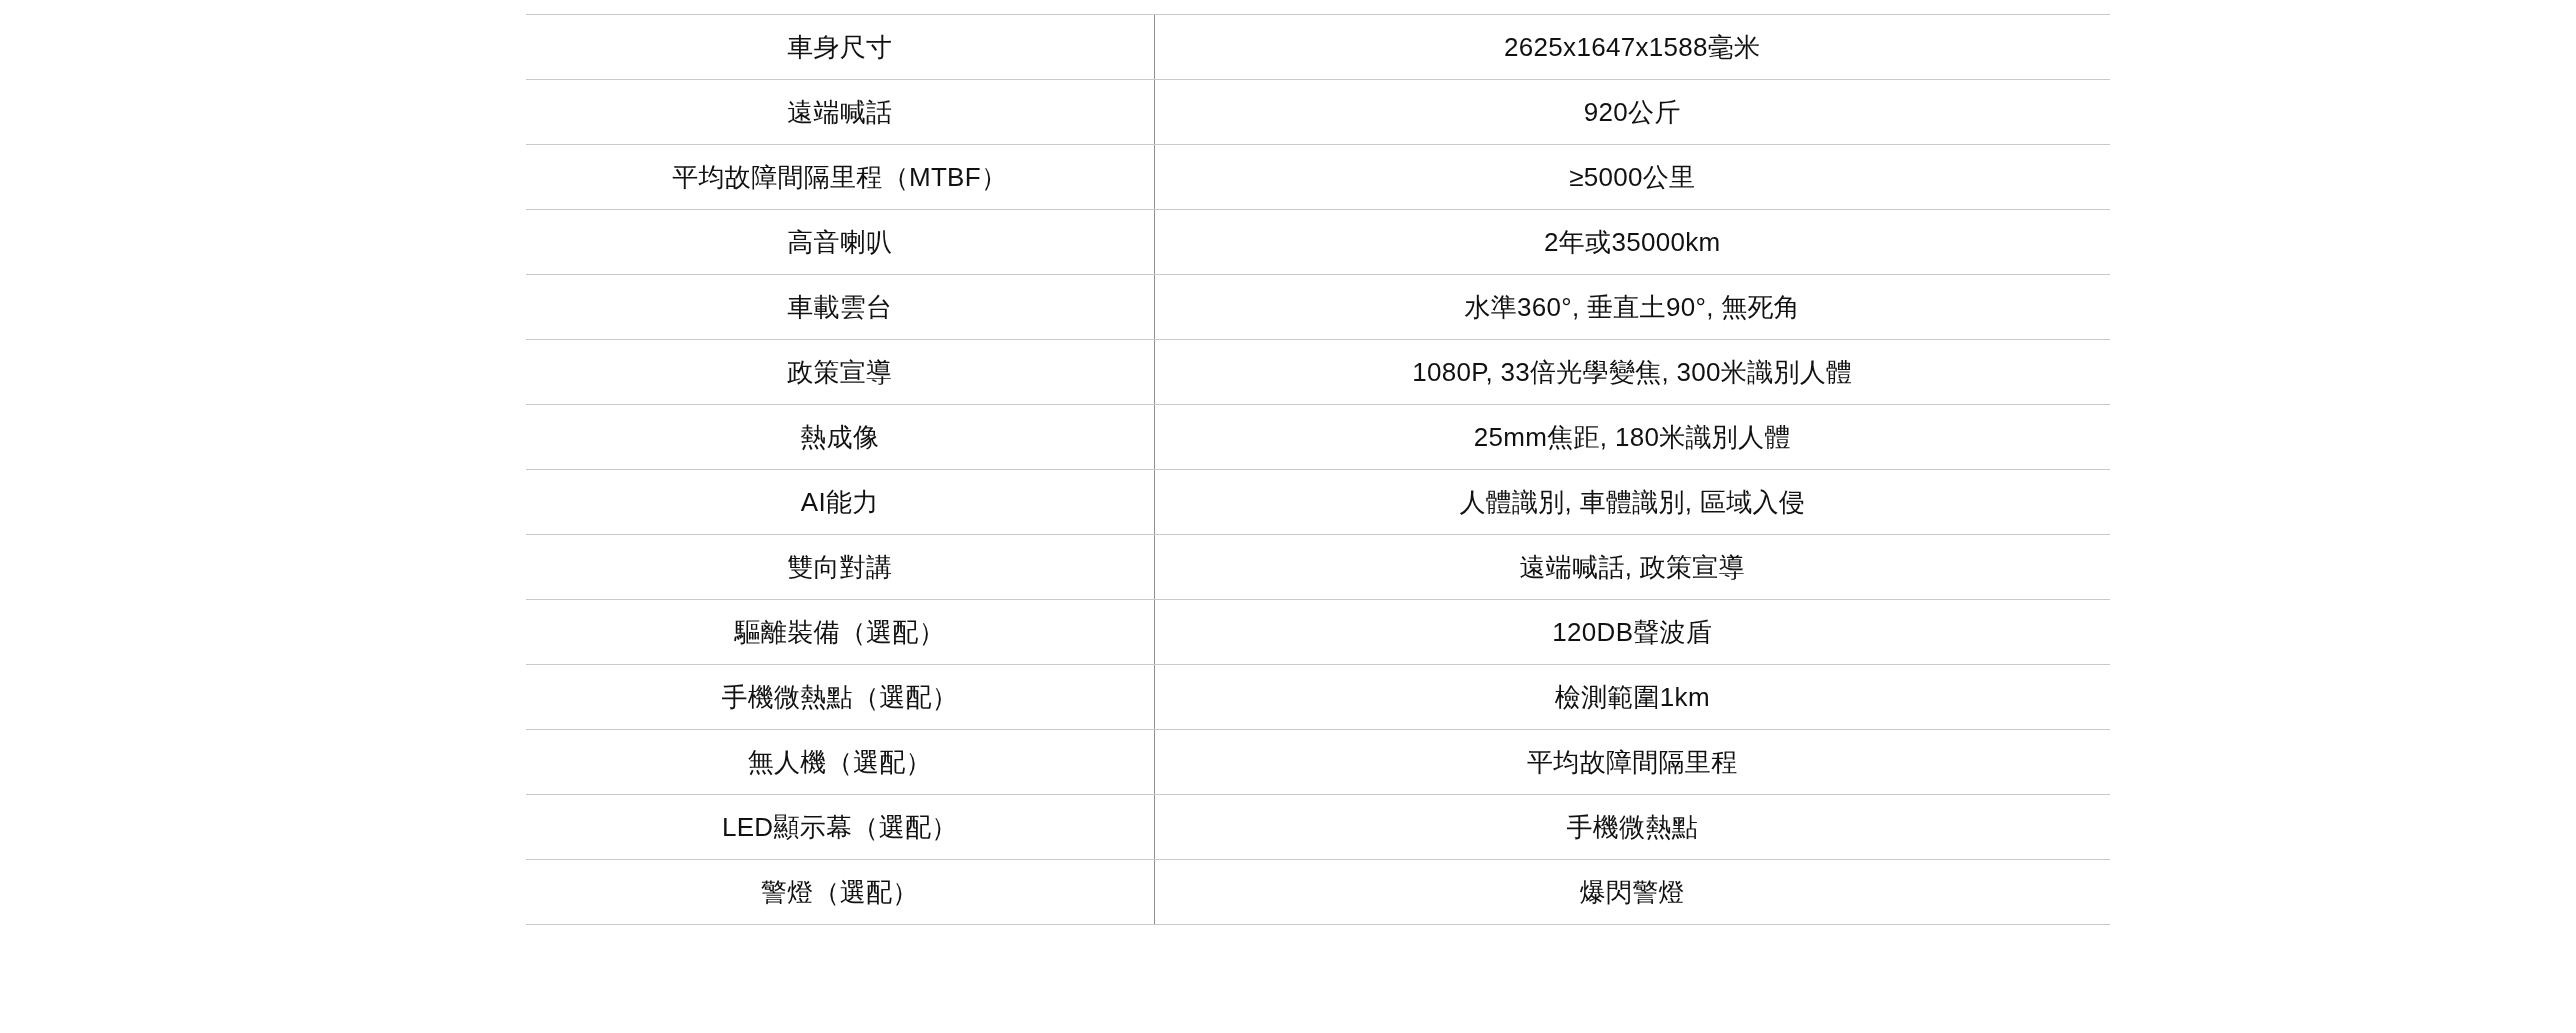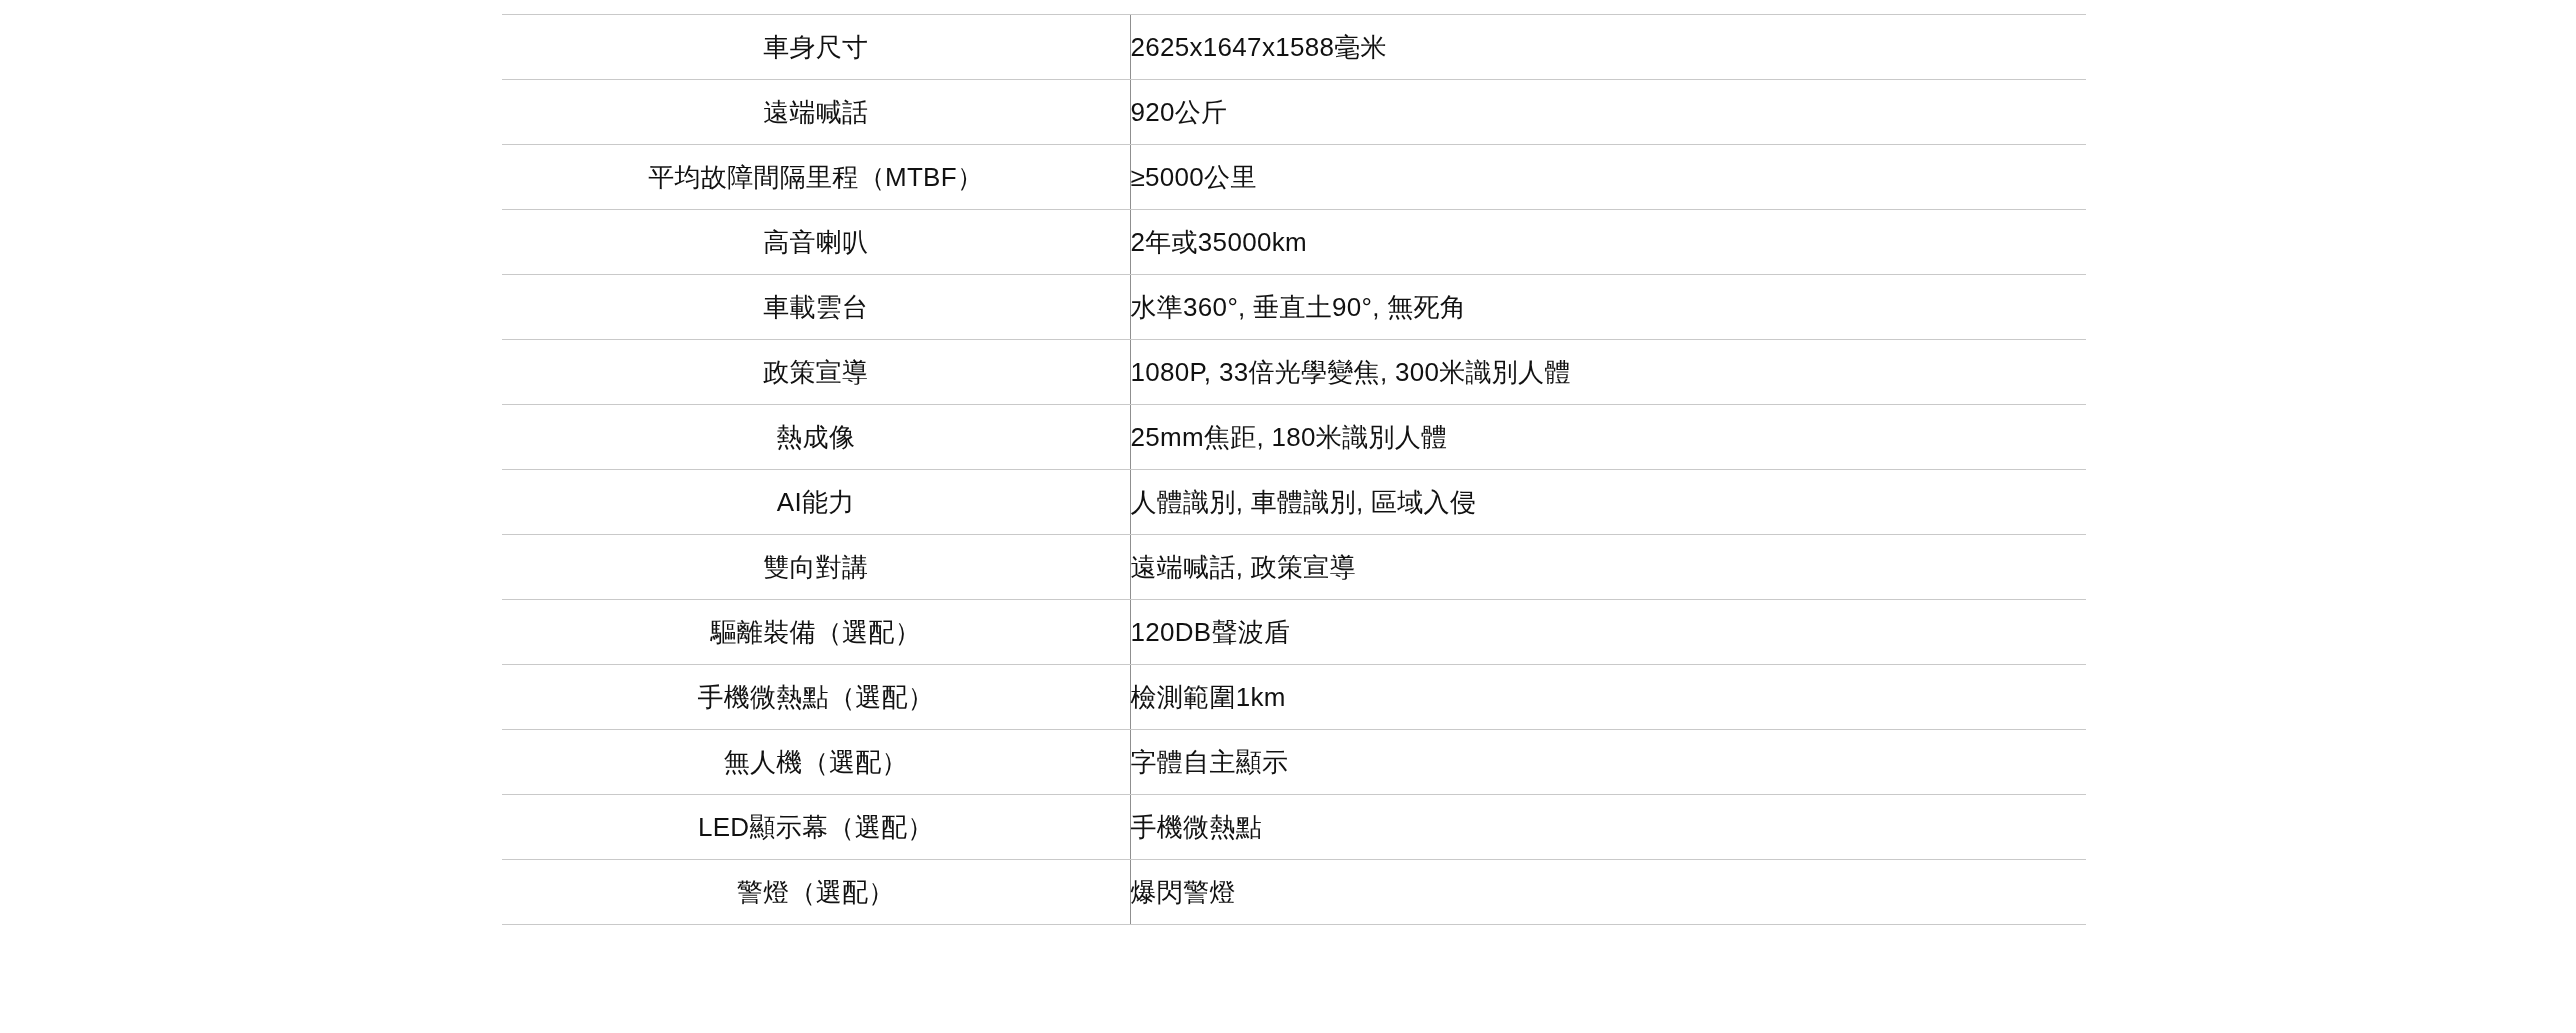--- a/index.html
+++ b/index.html
@@ -11,20 +11,21 @@
     width: 2576px;
     height: 1033px;
     font-family: "Liberation Sans", "DejaVu Sans", sans-serif;
     color: #1a1a1a;
     overflow: hidden;
   }
   .page {
     position: relative;
     width: 2252px;
     height: 1033px;
+    margin-left: 24px;
   }
   .spec-table-wrap {
     position: absolute;
     left: 502px;
     top: 14px;
     width: 1584px;
   }
   table.spec-table {
     border-collapse: collapse;
     width: 1584px;
@@ -47,21 +48,21 @@
   table.spec-table tr.spec-row:first-child > td {
     border-top: 1.3px solid #c9c9c9;
   }
   td.label-cell {
     text-align: center;
     padding-right: 6.4px;
     color: #111111;
   }
   td.value-cell {
     border-left: 1.3px solid #8f8f8f;
-    text-align: left;
+    text-align: center;
     padding-left: 27px;
     color: #111111;
   }
   .value-indent-1 { padding-left: 36px; }
   .value-indent-2 { padding-left: 44px; }
 </style>
 </head>
 <body>
 
 <div class="page">
@@ -111,21 +112,21 @@
         <tr class="spec-row">
           <td class="label-cell">驅離裝備（選配）</td>
           <td class="value-cell value-indent-2">120DB聲波盾</td>
         </tr>
         <tr class="spec-row">
           <td class="label-cell">手機微熱點（選配）</td>
           <td class="value-cell">檢測範圍1km</td>
         </tr>
         <tr class="spec-row">
           <td class="label-cell">無人機（選配）</td>
-          <td class="value-cell">字體自主顯示</td>
+          <td class="value-cell">平均故障間隔里程</td>
         </tr>
         <tr class="spec-row">
           <td class="label-cell">LED顯示幕（選配）</td>
           <td class="value-cell">手機微熱點</td>
         </tr>
         <tr class="spec-row">
           <td class="label-cell">警燈（選配）</td>
           <td class="value-cell value-indent-1">爆閃警燈</td>
         </tr>
       </tbody>

